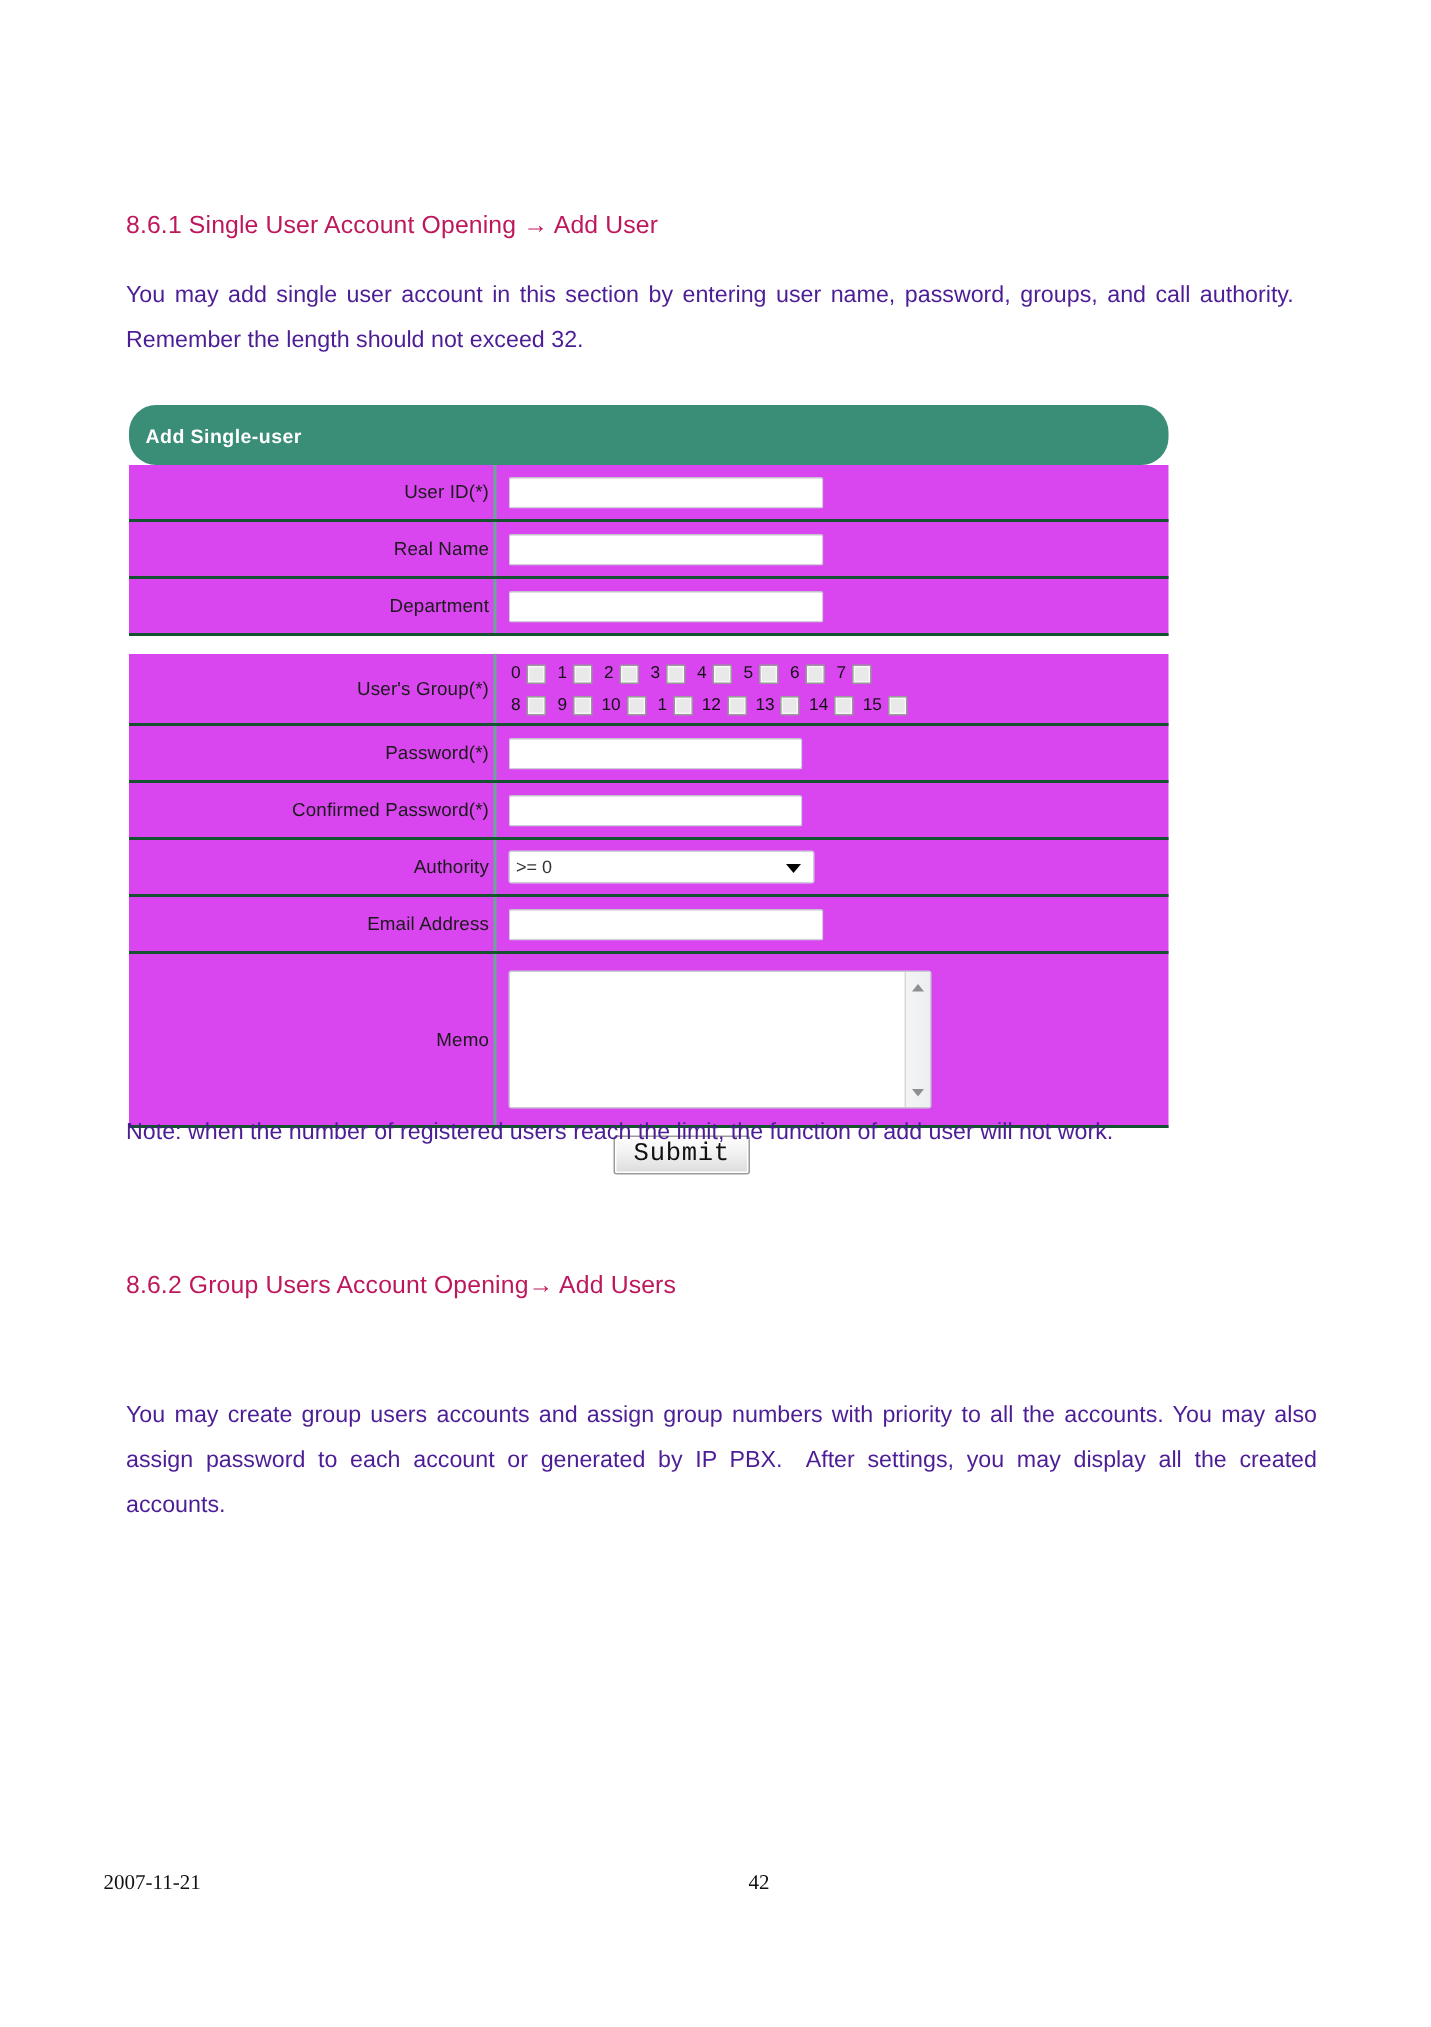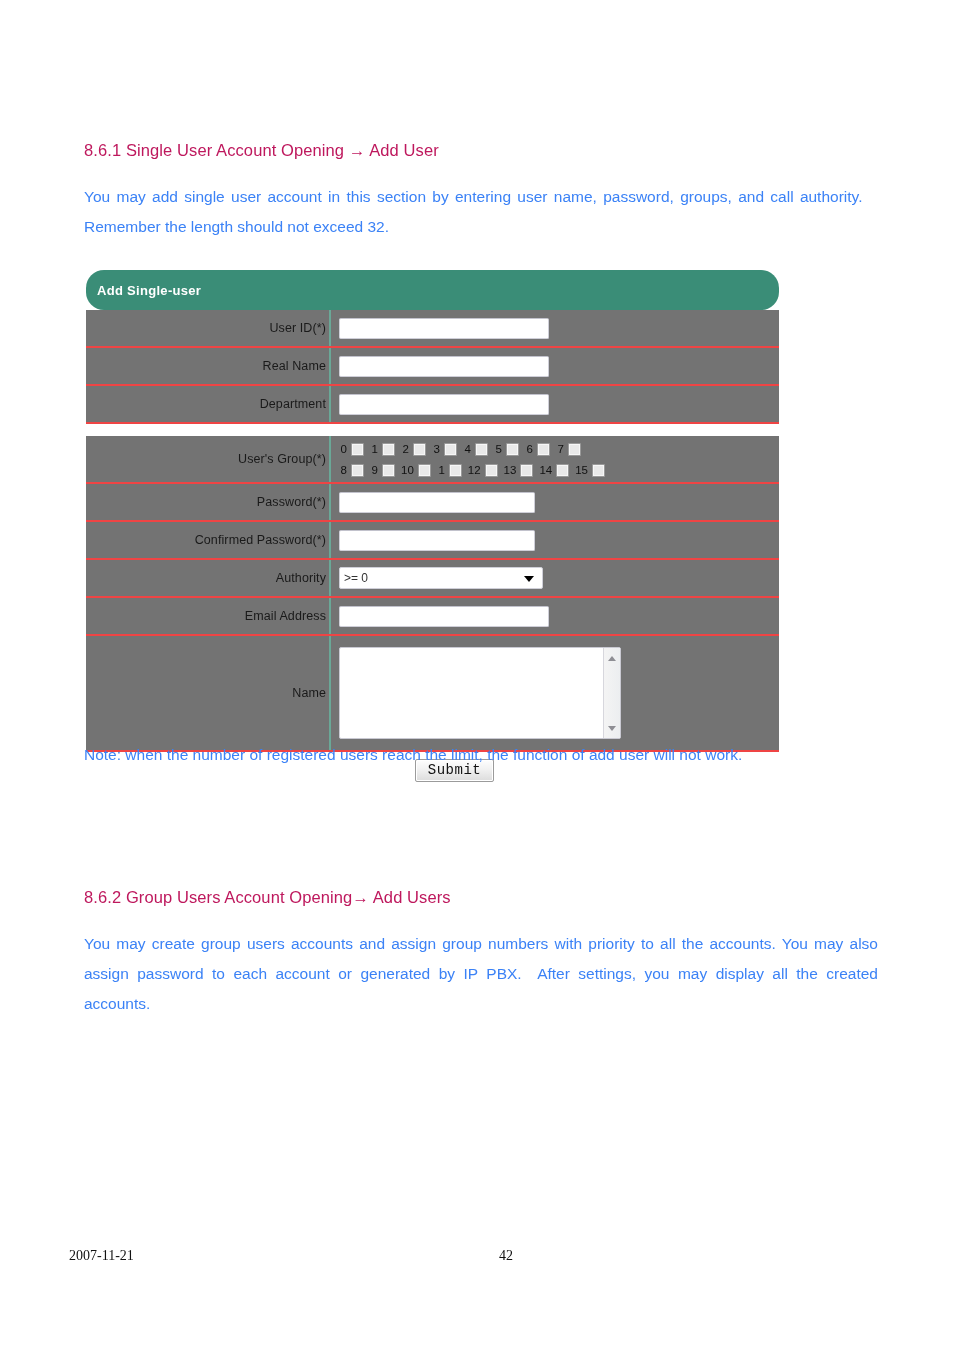--- a/index.html
+++ b/index.html
@@ -28,31 +28,31 @@
   .heading {
     position: absolute;
     left: 84px;
     font-size: 16.5px;
     font-weight: 400;
     letter-spacing: 0.1px;
     white-space: nowrap;
     color: #be185d;
   }
   #heading-861 { top: 141px; }
-  #heading-862 { top: 888px; text-align: center; }
+  #heading-862 { top: 848px; text-align: center; }
 
   .para {
     position: absolute;
     left: 84px;
     width: 794px;
     font-size: 15.5px;
     line-height: 30px;
     text-align: justify;
     text-justify: inter-word;
-    color: #3b82f6;
+    color: #4c1d95;
   }
   .para.nojustify { text-align: left; }
   #para-861 { top: 182px; }
   #note-861 { top: 740px; width: 800px; }
   #para-862 { top: 929px; }
 
   
   .form-panel {
     position: absolute;
     left: 86px;
@@ -72,22 +72,22 @@
   .panel-header-title {
     color: #ffffff;
     font-size: 13px;
     font-weight: bold;
     letter-spacing: 0.3px;
   }
 
   .form-row {
     display: flex;
     align-items: stretch;
-    border-bottom: 2px solid #ef4444;
-    background: #737373;
+    border-bottom: 2px solid #14532d;
+    background: #d946ef;
   }
   .form-row:last-of-type { border-bottom: 2px solid #6aa897; }
 
   .row-label {
     width: 245px;
     min-width: 245px;
     box-sizing: border-box;
     border-right: 2px solid #6aa897;
     display: flex;
     align-items: center;
@@ -253,21 +253,21 @@
   
   .submit-row {
     height: 36px;
     display: flex;
     align-items: center;
     justify-content: center;
     background: #ffffff;
   }
   .submit-btn {
     font-family: "Liberation Mono", monospace;
-    font-size: 14px;
+    font-size: 17px;
     color: #111;
     padding: 2px 12px 3px 12px;
     background: linear-gradient(to bottom, #fefefe 0%, #f1f1f1 45%, #dcdcdc 100%);
     border: 1px solid #9b9b9b;
     border-radius: 2px;
     box-shadow: inset 0 0 0 1px #ffffff;
     cursor: pointer;
     letter-spacing: 0.5px;
     margin-left: 44px;
   }
@@ -432,21 +432,21 @@
     </div>
 
     <div class="form-row h-normal">
       <div class="row-label">Email Address</div>
       <div class="row-field">
         <input type="text" class="txt w-wide" value="" style="">
       </div>
     </div>
 
     <div class="form-row h-memo">
-      <div class="row-label">Name</div>
+      <div class="row-label">Memo</div>
       <div class="row-field">
         <div class="memo-box">
           <textarea class="memo-area" placeholder="" style=""></textarea>
           <div class="memo-scroll">
             <div class="scroll-btn up">
               <span class="tri-up"></span>
             </div>
             <div class="scroll-btn down">
               <span class="tri-down"></span>
             </div>

